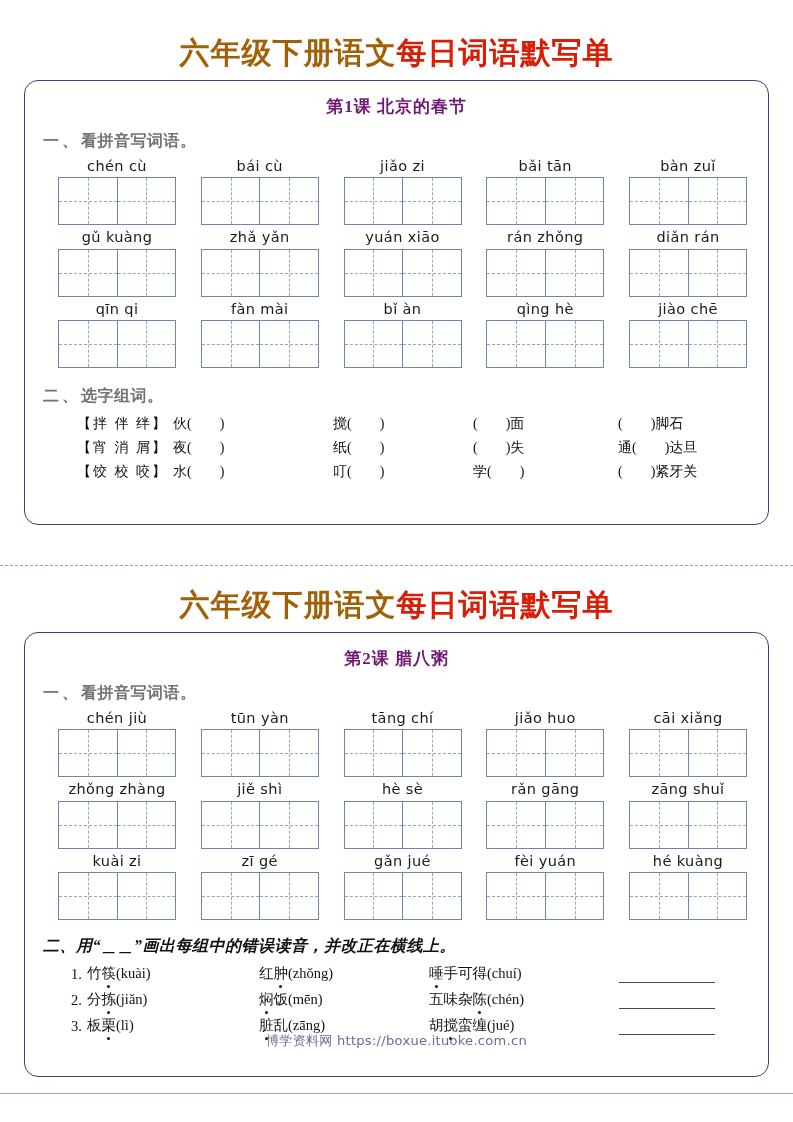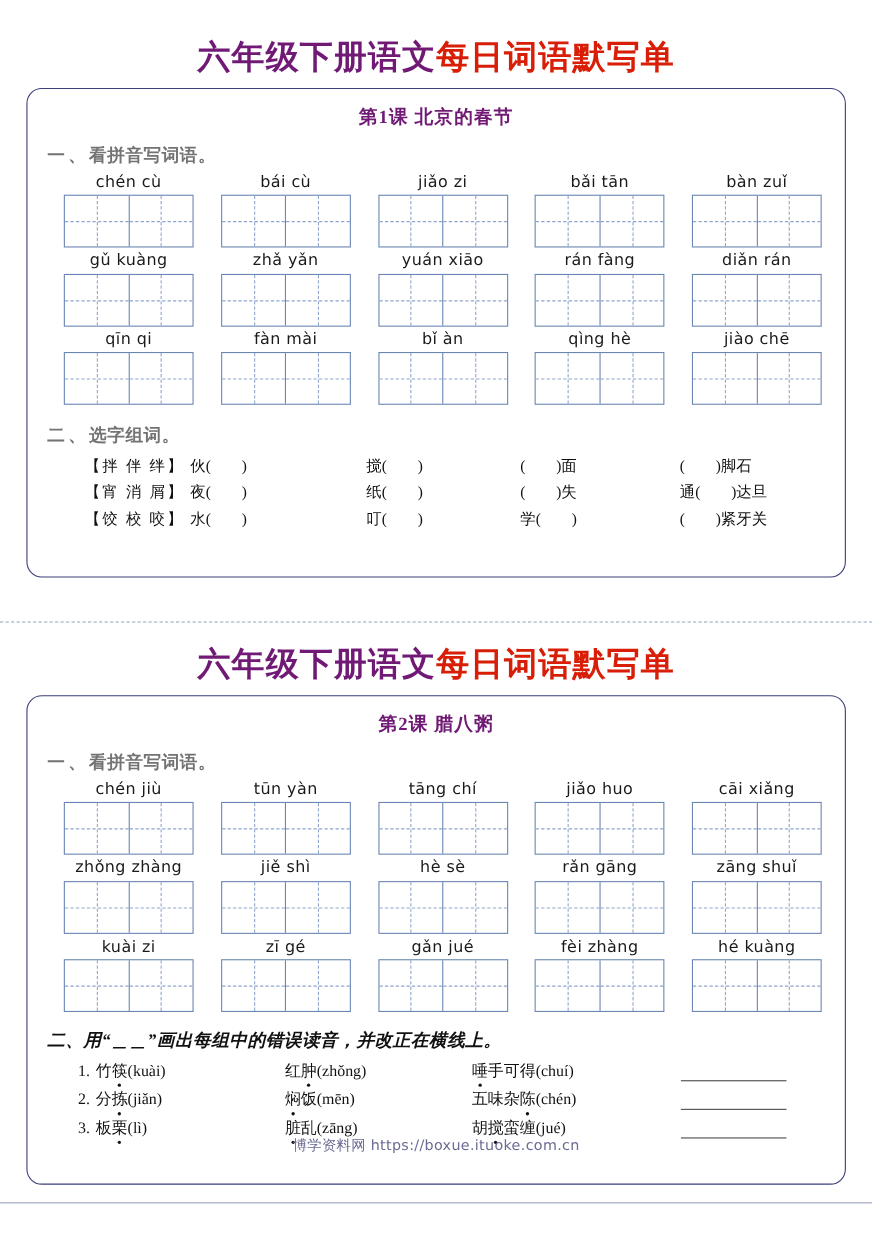--- a/index.html
+++ b/index.html
@@ -33,21 +33,21 @@
     text-align: center;
     font-family: "Liberation Serif", serif;
     font-weight: bold;
     font-size: 30px;
     letter-spacing: 1px;
     white-space: nowrap;
     line-height: 1;
   }
   #sheet-1 .banner { padding-top: 38px; }
   #sheet-2 .banner { padding-top: 28px; }
-  .banner .b-black { color: #701a75; }
+  .banner .b-black { color: #a16207; }
   .banner .b-red { color: #d81e06; }
 
   .card {
     position: relative;
     margin: 12px 24px 0 24px;
     border: 1.6px solid #3b3f7a;
     border-radius: 14px;
     height: 445px;
     box-sizing: border-box;
     background: #ffffff;
@@ -308,21 +308,21 @@
               </div>
           </div>
           <div class="pin-cell">
             <div class="pin-text">yuán xiāo</div>
             <div class="tianzi">
                 <div class="half"></div>
                 <div class="half"></div>
               </div>
           </div>
           <div class="pin-cell">
-            <div class="pin-text">rán fàng</div>
+            <div class="pin-text">rán zhǒng</div>
             <div class="tianzi">
                 <div class="half"></div>
                 <div class="half"></div>
               </div>
           </div>
           <div class="pin-cell">
             <div class="pin-text">diǎn rán</div>
             <div class="tianzi">
                 <div class="half"></div>
                 <div class="half"></div>
@@ -511,21 +511,21 @@
               </div>
           </div>
           <div class="pin-cell">
             <div class="pin-text">gǎn jué</div>
             <div class="tianzi">
                 <div class="half"></div>
                 <div class="half"></div>
               </div>
           </div>
           <div class="pin-cell">
-            <div class="pin-text">fèi zhàng</div>
+            <div class="pin-text">fèi yuán</div>
             <div class="tianzi">
                 <div class="half"></div>
                 <div class="half"></div>
               </div>
           </div>
           <div class="pin-cell">
             <div class="pin-text">hé kuàng</div>
             <div class="tianzi">
                 <div class="half"></div>
                 <div class="half"></div>

